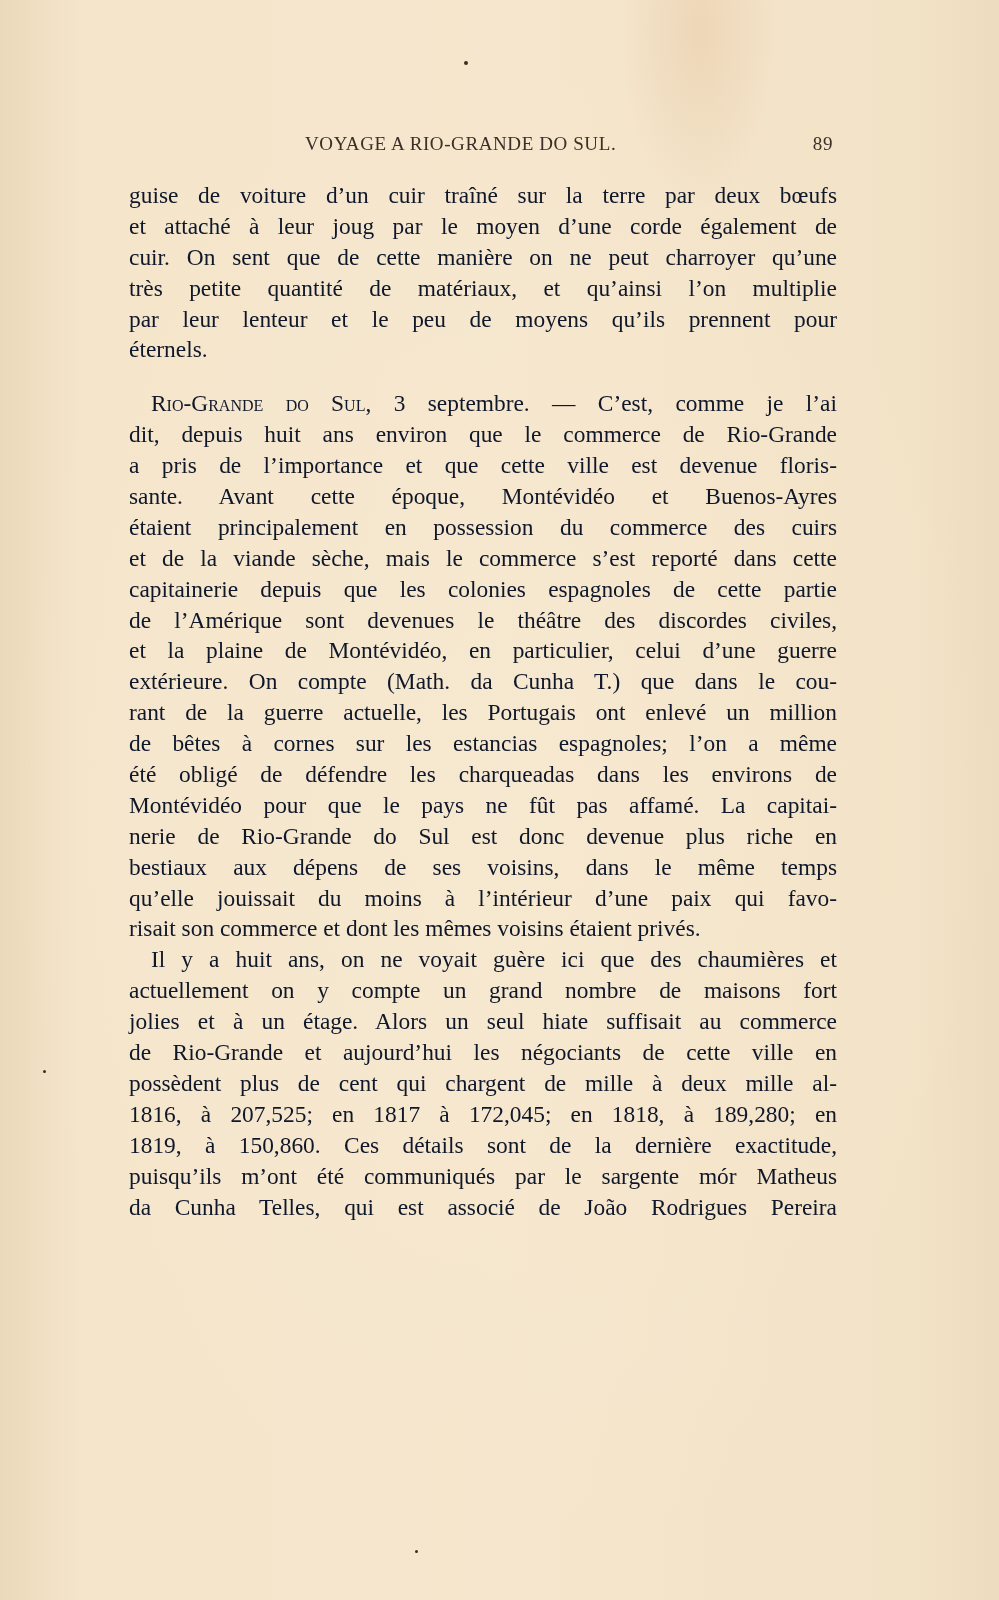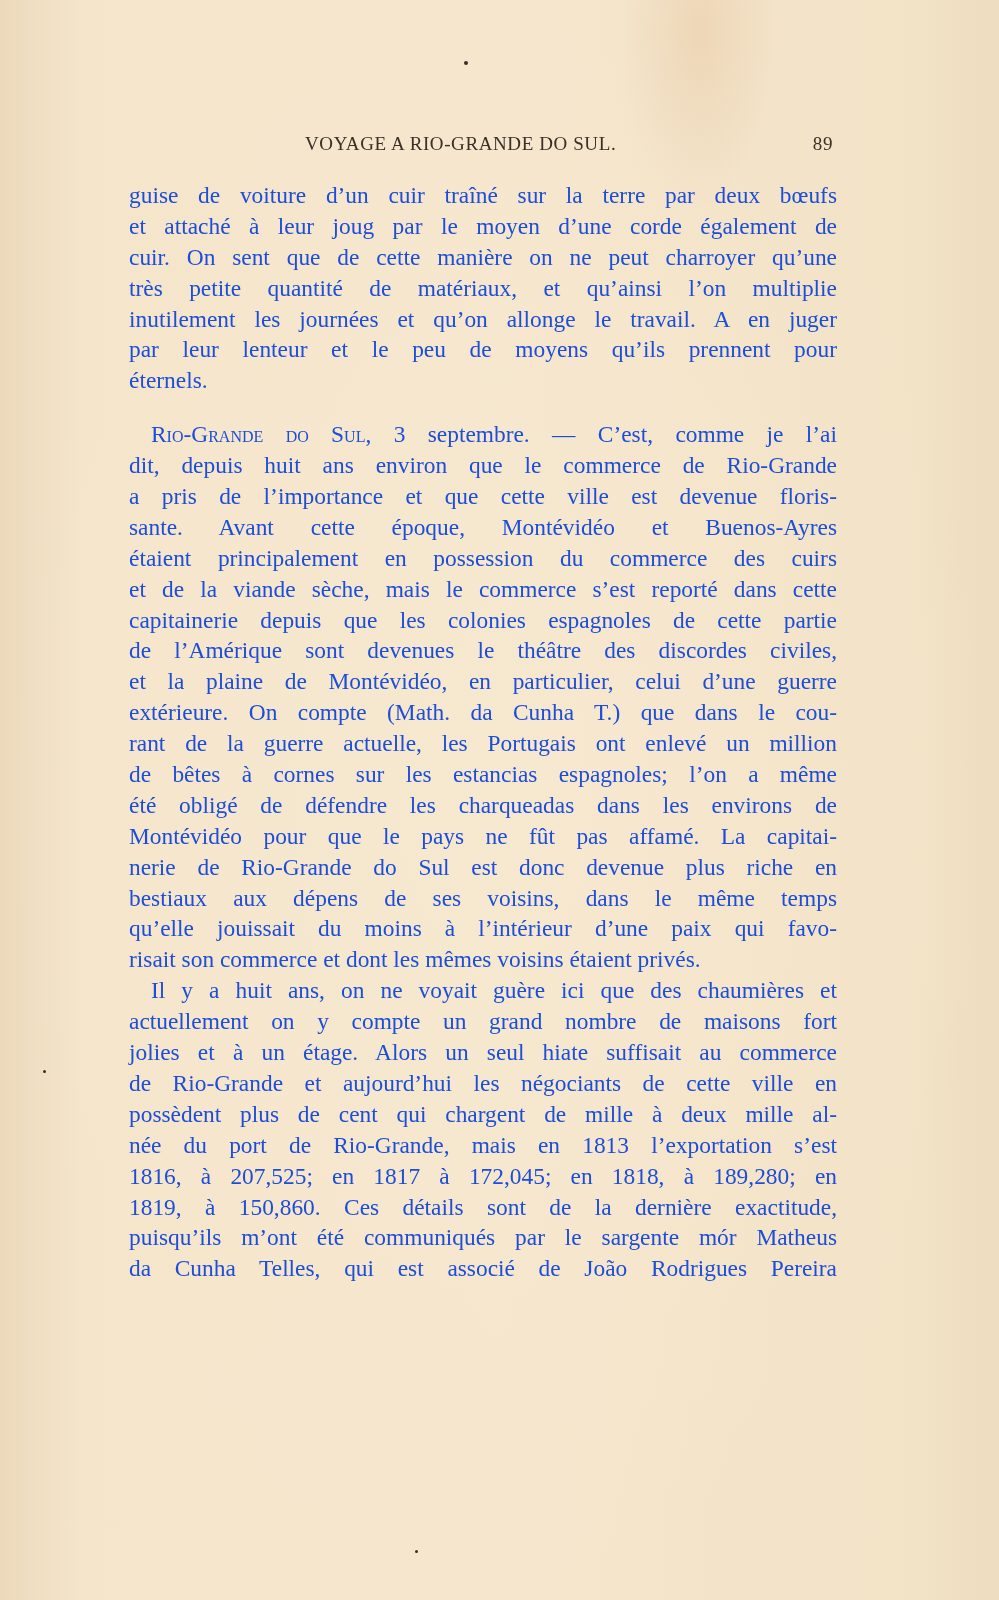--- a/index.html
+++ b/index.html
@@ -51,21 +51,21 @@
       right: 0;
       top: 0;
     }
     .text-block {
       position: absolute;
       left: 121px;
       top: 180px;
       width: 708px;
       font-family: "Liberation Serif", serif;
       font-size: 23.4px;
-      color: #1d4ed8;
+      color: #0f172a;
     }
     .line {
       height: 30.9px;
       line-height: 30.9px;
       white-space: nowrap;
       text-align: justify;
       text-align-last: justify;
       display: block;
     }
     .line.last {
@@ -97,21 +97,20 @@
     <span class="folio">89</span>
   </div>
 
   <div class="text-block">
 
     <div>
       <span class="line">guise de voiture d’un cuir traîné sur la terre par deux bœufs</span>
       <span class="line">et attaché à leur joug par le moyen d’une corde également de</span>
       <span class="line">cuir. On sent que de cette manière on ne peut charroyer qu’une</span>
       <span class="line">très petite quantité de matériaux, et qu’ainsi l’on multiplie</span>
-      <span class="line">inutilement les journées et qu’on allonge le travail. A en juger</span>
       <span class="line">par leur lenteur et le peu de moyens qu’ils prennent pour</span>
       <span class="line last">éternels.</span>
     </div>
 
     <div class="gap"></div>
 
     <div>
       <span class="line indent"><span class="sc">Rio-Grande do Sul,</span><span> 3 septembre. — C’est, comme je l’ai</span></span>
       <span class="line">dit, depuis huit ans environ que le commerce de Rio-Grande</span>
       <span class="line">a pris de l’importance et que cette ville est devenue floris-</span>
@@ -131,21 +130,20 @@
       <span class="line">qu’elle jouissait du moins à l’intérieur d’une paix qui favo-</span>
       <span class="line last">risait son commerce et dont les mêmes voisins étaient privés.</span>
     </div>
 
     <div>
       <span class="line indent">Il y a huit ans, on ne voyait guère ici que des chaumières et</span>
       <span class="line">actuellement on y compte un grand nombre de maisons fort</span>
       <span class="line">jolies et à un étage. Alors un seul hiate suffisait au commerce</span>
       <span class="line">de Rio-Grande et aujourd’hui les négociants de cette ville en</span>
       <span class="line"><span>possèdent plus de cent qui chargent de mille à deux mille </span><span class="it">al-</span></span>
-      <span class="line">née du port de Rio-Grande, mais en 1813 l’exportation s’est</span>
       <span class="line">1816, à 207,525; en 1817 à 172,045; en 1818, à 189,280; en</span>
       <span class="line">1819, à 150,860. Ces détails sont de la dernière exactitude,</span>
       <span class="line">puisqu’ils m’ont été communiqués par le sargente mór Matheus</span>
       <span class="line">da Cunha Telles, qui est associé de João Rodrigues Pereira</span>
     </div>
 
   </div>
 </div>
 
 </body></html>

